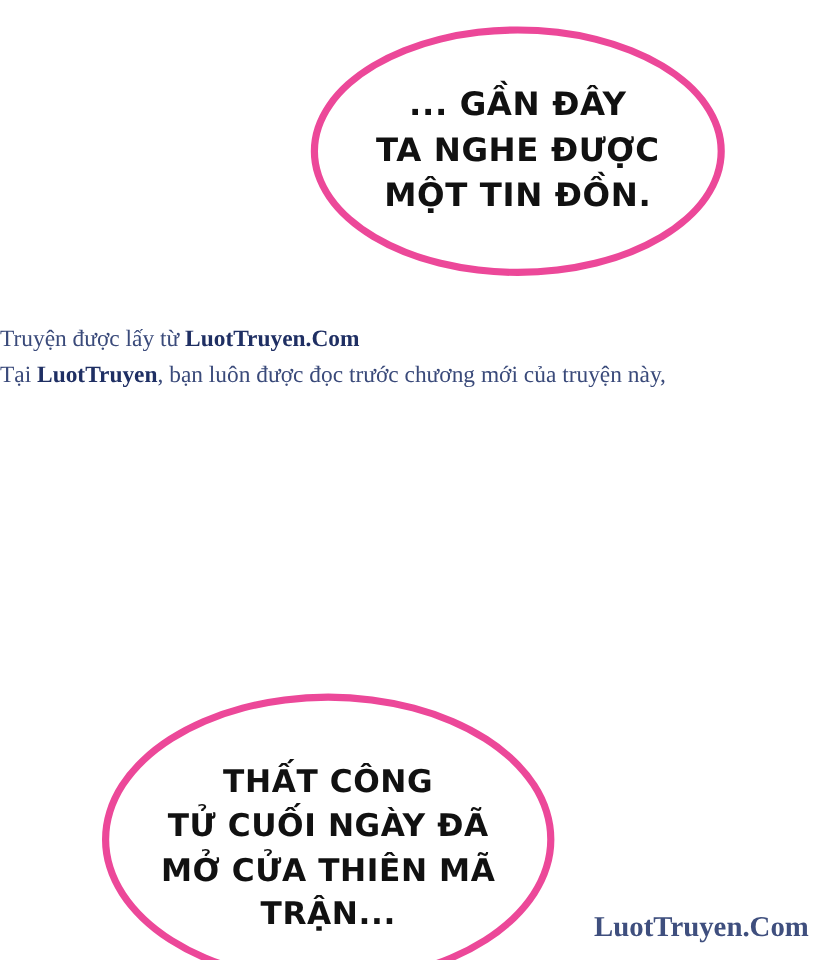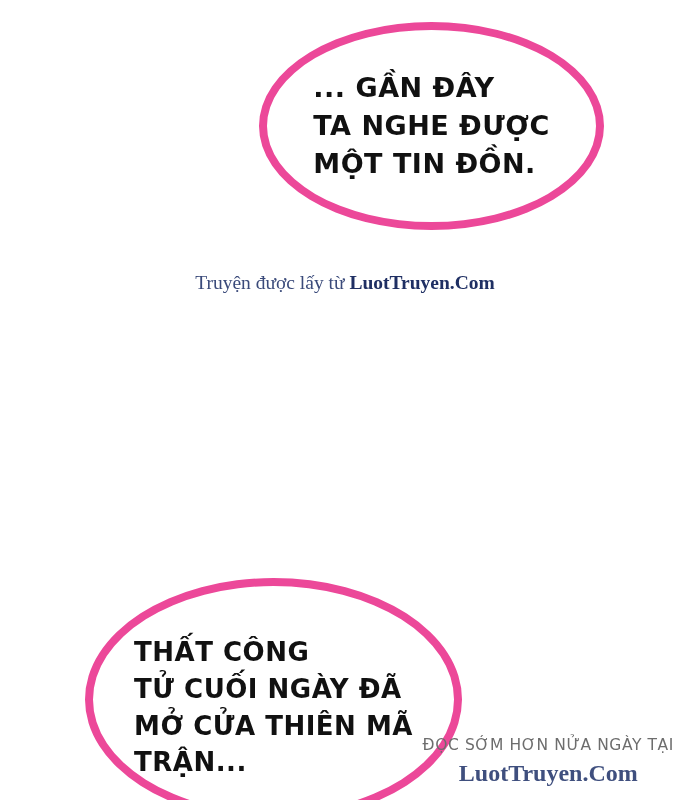--- a/index.html
+++ b/index.html
@@ -12,28 +12,28 @@
     width: 690px;
     height: 800px;
     background: #ffffff;
     overflow: hidden;
     font-family: "Liberation Sans", sans-serif;
   }
 
   
   .bubble {
     position: absolute;
-    border: 8px solid #ec4899;
+    border: 6px solid #ec4899;
     border-radius: 50%;
     background: #ffffff;
     box-sizing: border-box;
     display: flex;
     align-items: center;
     justify-content: center;
-    text-align: left;
+    text-align: center;
   }
   .bubble-text {
     font-family: "DejaVu Sans", sans-serif;
     font-weight: 700;
     color: #111111;
     line-height: 1.42;
     letter-spacing: 0.5px;
     white-space: pre-line;
     padding: 0 10px;
   }
@@ -58,21 +58,20 @@
     font-size: 26px;
     transform: translateY(8px);
   }
 
   
   .credit-block {
     position: absolute;
     left: 0;
     top: 268px;
     width: 690px;
-    text-align: center;
     font-family: "Liberation Serif", serif;
     color: #3a4a7a;
     font-size: 19.5px;
     line-height: 1.52;
   }
   .credit-block .line {
     display: block;
     white-space: nowrap;
   }
   .credit-strong {
@@ -110,27 +109,27 @@
 <div class="page">
 
   <div class="bubble" id="bubble-top">
     <span class="bubble-text">... GẦN ĐÂY
 TA NGHE ĐƯỢC
 MỘT TIN ĐỒN.</span>
   </div>
 
   <div class="credit-block">
     <span class="line"><span>Truyện được lấy từ </span><span class="credit-strong">LuotTruyen.Com</span></span>
+    <span class="line"><span>Tại </span><span class="credit-strong">LuotTruyen</span><span>, bạn luôn được đọc trước chương mới của truyện này,</span></span>
   </div>
 
   <div class="bubble" id="bubble-bottom">
     <span class="bubble-text">THẤT CÔNG
 TỬ CUỐI NGÀY ĐÃ
 MỞ CỬA THIÊN MÃ
 TRẬN...</span>
   </div>
 
   <div class="wm-bottom">
-    <span class="wm-line1">ĐỌC SỚM HƠN NỬA NGÀY TẠI</span>
     <span class="wm-line2">LuotTruyen.Com</span>
   </div>
 
 </div>
 
 </body></html>

